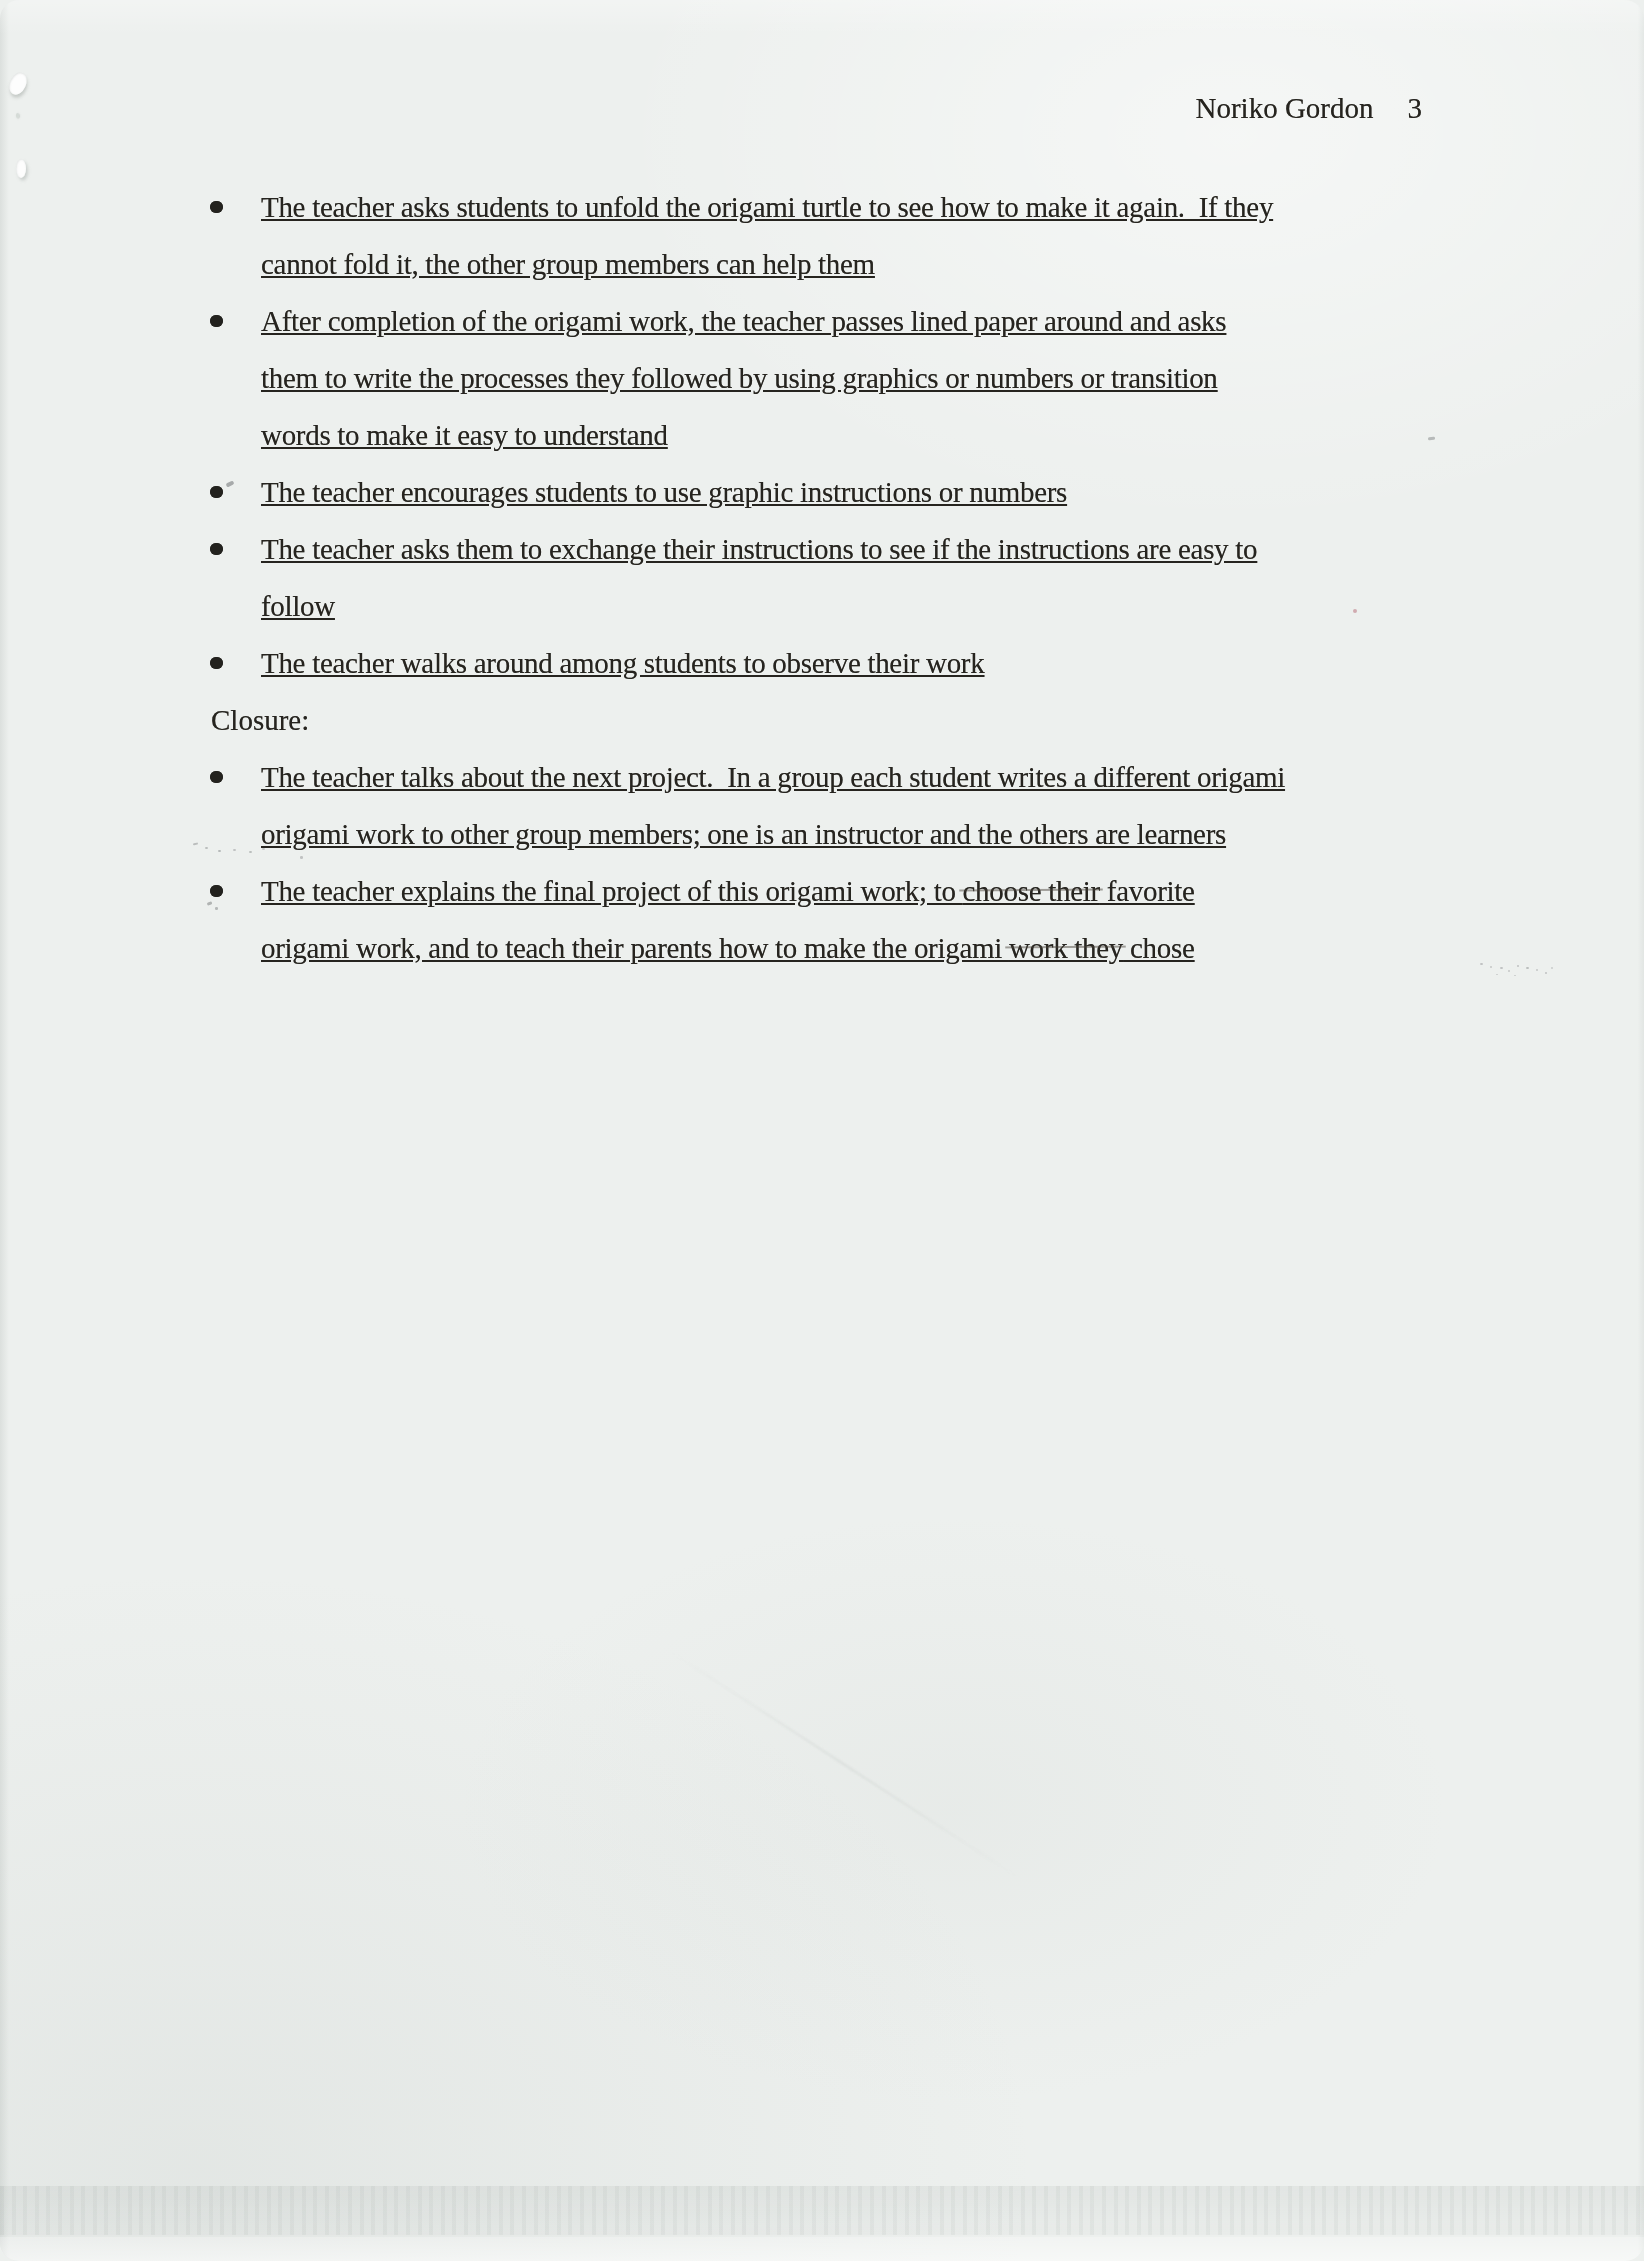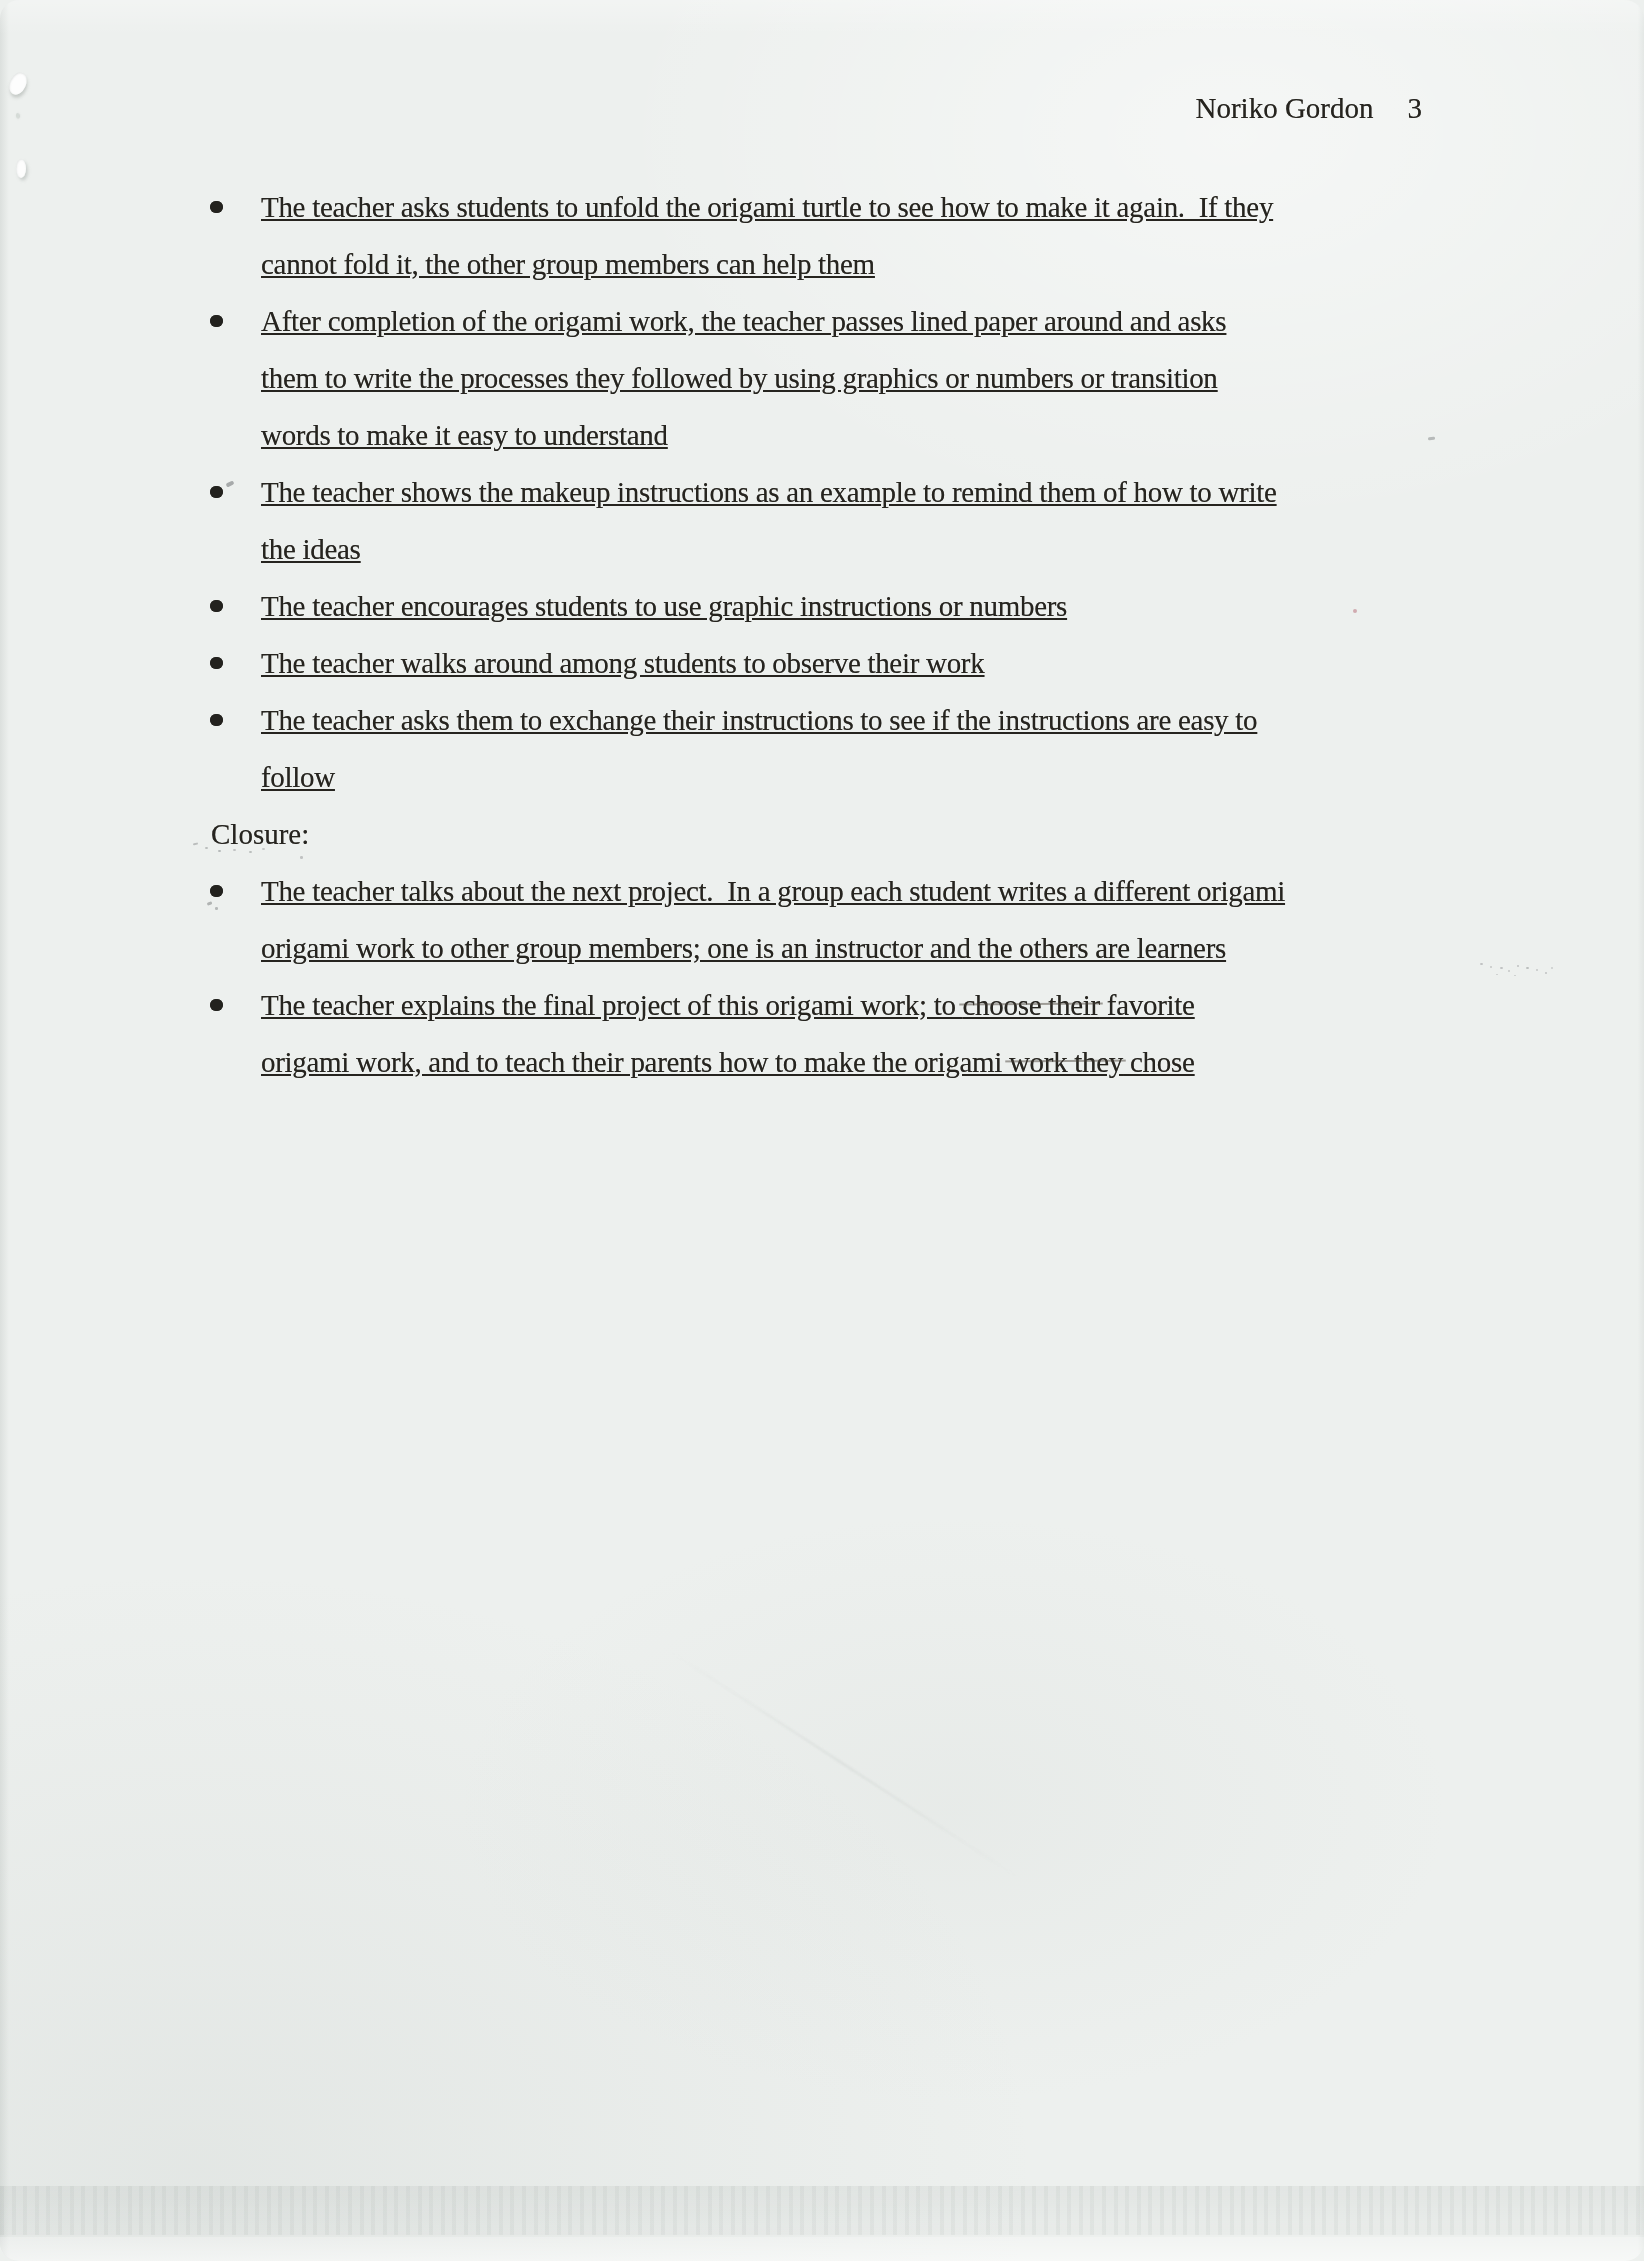--- a/index.html
+++ b/index.html
@@ -89,32 +89,28 @@
       <li>
         <span class="ln">The teacher asks students to unfold the origami turtle to see how to make it again.&nbsp; If they</span>
         <span class="ln">cannot fold it, the other group members can help them</span>
       </li>
       <li>
         <span class="ln">After completion of the origami work, the teacher passes lined paper around and asks</span>
         <span class="ln">them to write the processes they followed by using graphics or numbers or transition</span>
         <span class="ln">words to make it easy to understand</span>
       </li>
       <li>
-        <span class="ln">The teacher shows the makeup instructions as an example to remind them of how to write</span>
-        <span class="ln">the ideas</span>
-      </li>
-      <li>
         <span class="ln">The teacher encourages students to use graphic instructions or numbers</span>
-      </li>
-      <li>
-        <span class="ln">The teacher walks around among students to observe their work</span>
       </li>
       <li>
         <span class="ln">The teacher asks them to exchange their instructions to see if the instructions are easy to</span>
         <span class="ln">follow</span>
+      </li>
+      <li>
+        <span class="ln">The teacher walks around among students to observe their work</span>
       </li>
     </ul>
 
     <div class="closure-heading ln">Closure:</div>
 
     <ul class="bullets">
       <li>
         <span class="ln">The teacher talks about the next project.&nbsp; In a group each student writes a different origami</span>
         <span class="ln">origami work to other group members; one is an instructor and the others are learners</span>
       </li>

